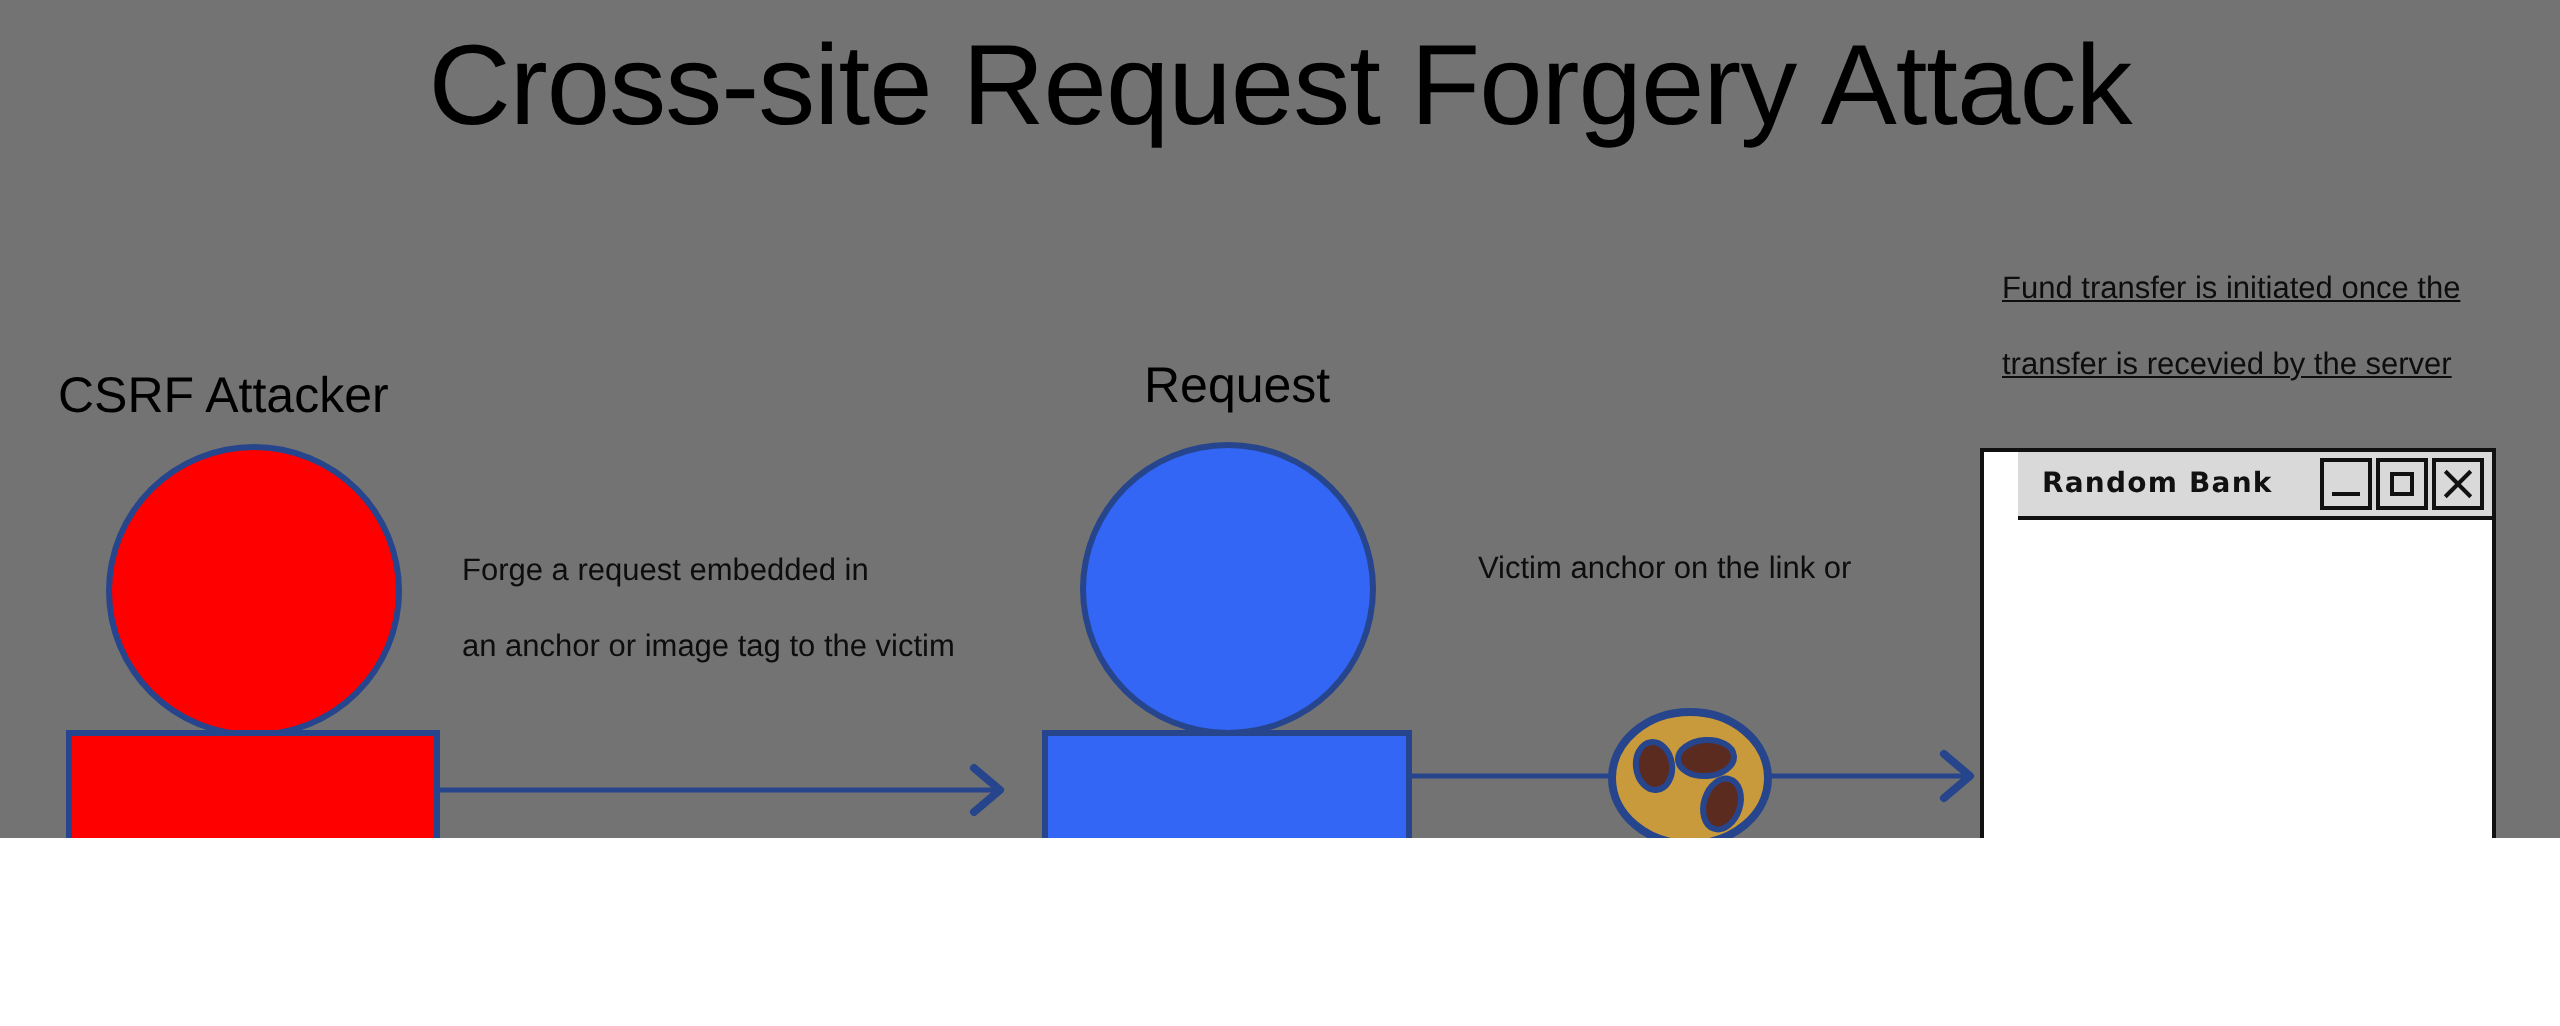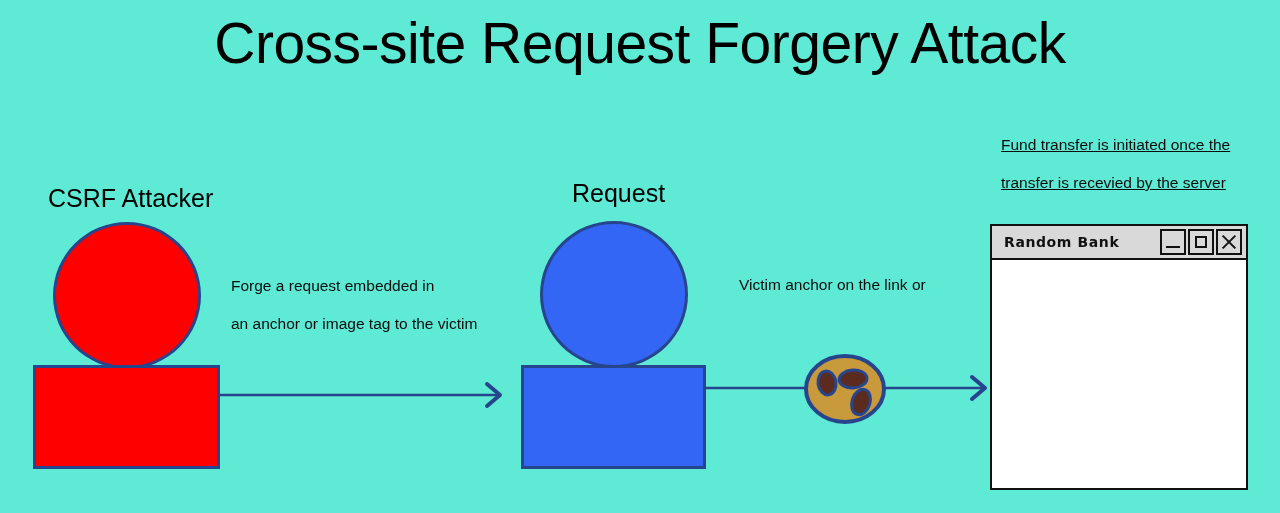--- a/index.html
+++ b/index.html
@@ -8,22 +8,22 @@
     padding: 0;
     background: #ffffff;
   }
   body {
     font-family: "Liberation Sans", sans-serif;
     color: #000000;
   }
   #canvas {
     position: relative;
     width: 1280px;
-    height: 513px;
-    background: #5eead4;
+    height: 419px;
+    background: #737373;
     overflow: hidden;
   }
 
   
   .title {
     position: absolute;
     left: 0;
     top: 8px;
     width: 1280px;
     text-align: center;
@@ -36,21 +36,21 @@
   }
 
   
   .actor-label {
     position: absolute;
     font-size: 25px;
     line-height: 30px;
     color: #000000;
     white-space: nowrap;
   }
-  #label-attacker { left: 48px;  top: 183px; }
+  #label-attacker { left: 29px;  top: 183px; }
   #label-victim   { left: 572px; top: 178px; }
 
   
   .head {
     position: absolute;
     border-radius: 50%;
     box-sizing: border-box;
     border: 3px solid #27458C;
   }
   .body-rect {
@@ -106,20 +106,21 @@
   
   #bank-window {
     position: absolute;
     left: 990px;
     top: 224px;
     width: 258px;
     height: 266px;
     box-sizing: border-box;
     border: 2px solid #111111;
     background: #ffffff;
+    padding-left: 17px;
   }
   #bank-titlebar {
     position: relative;
     height: 34px;
     box-sizing: border-box;
     background: #d9d9d9;
     border-bottom: 2px solid #111111;
     display: flex;
     align-items: center;
   }

